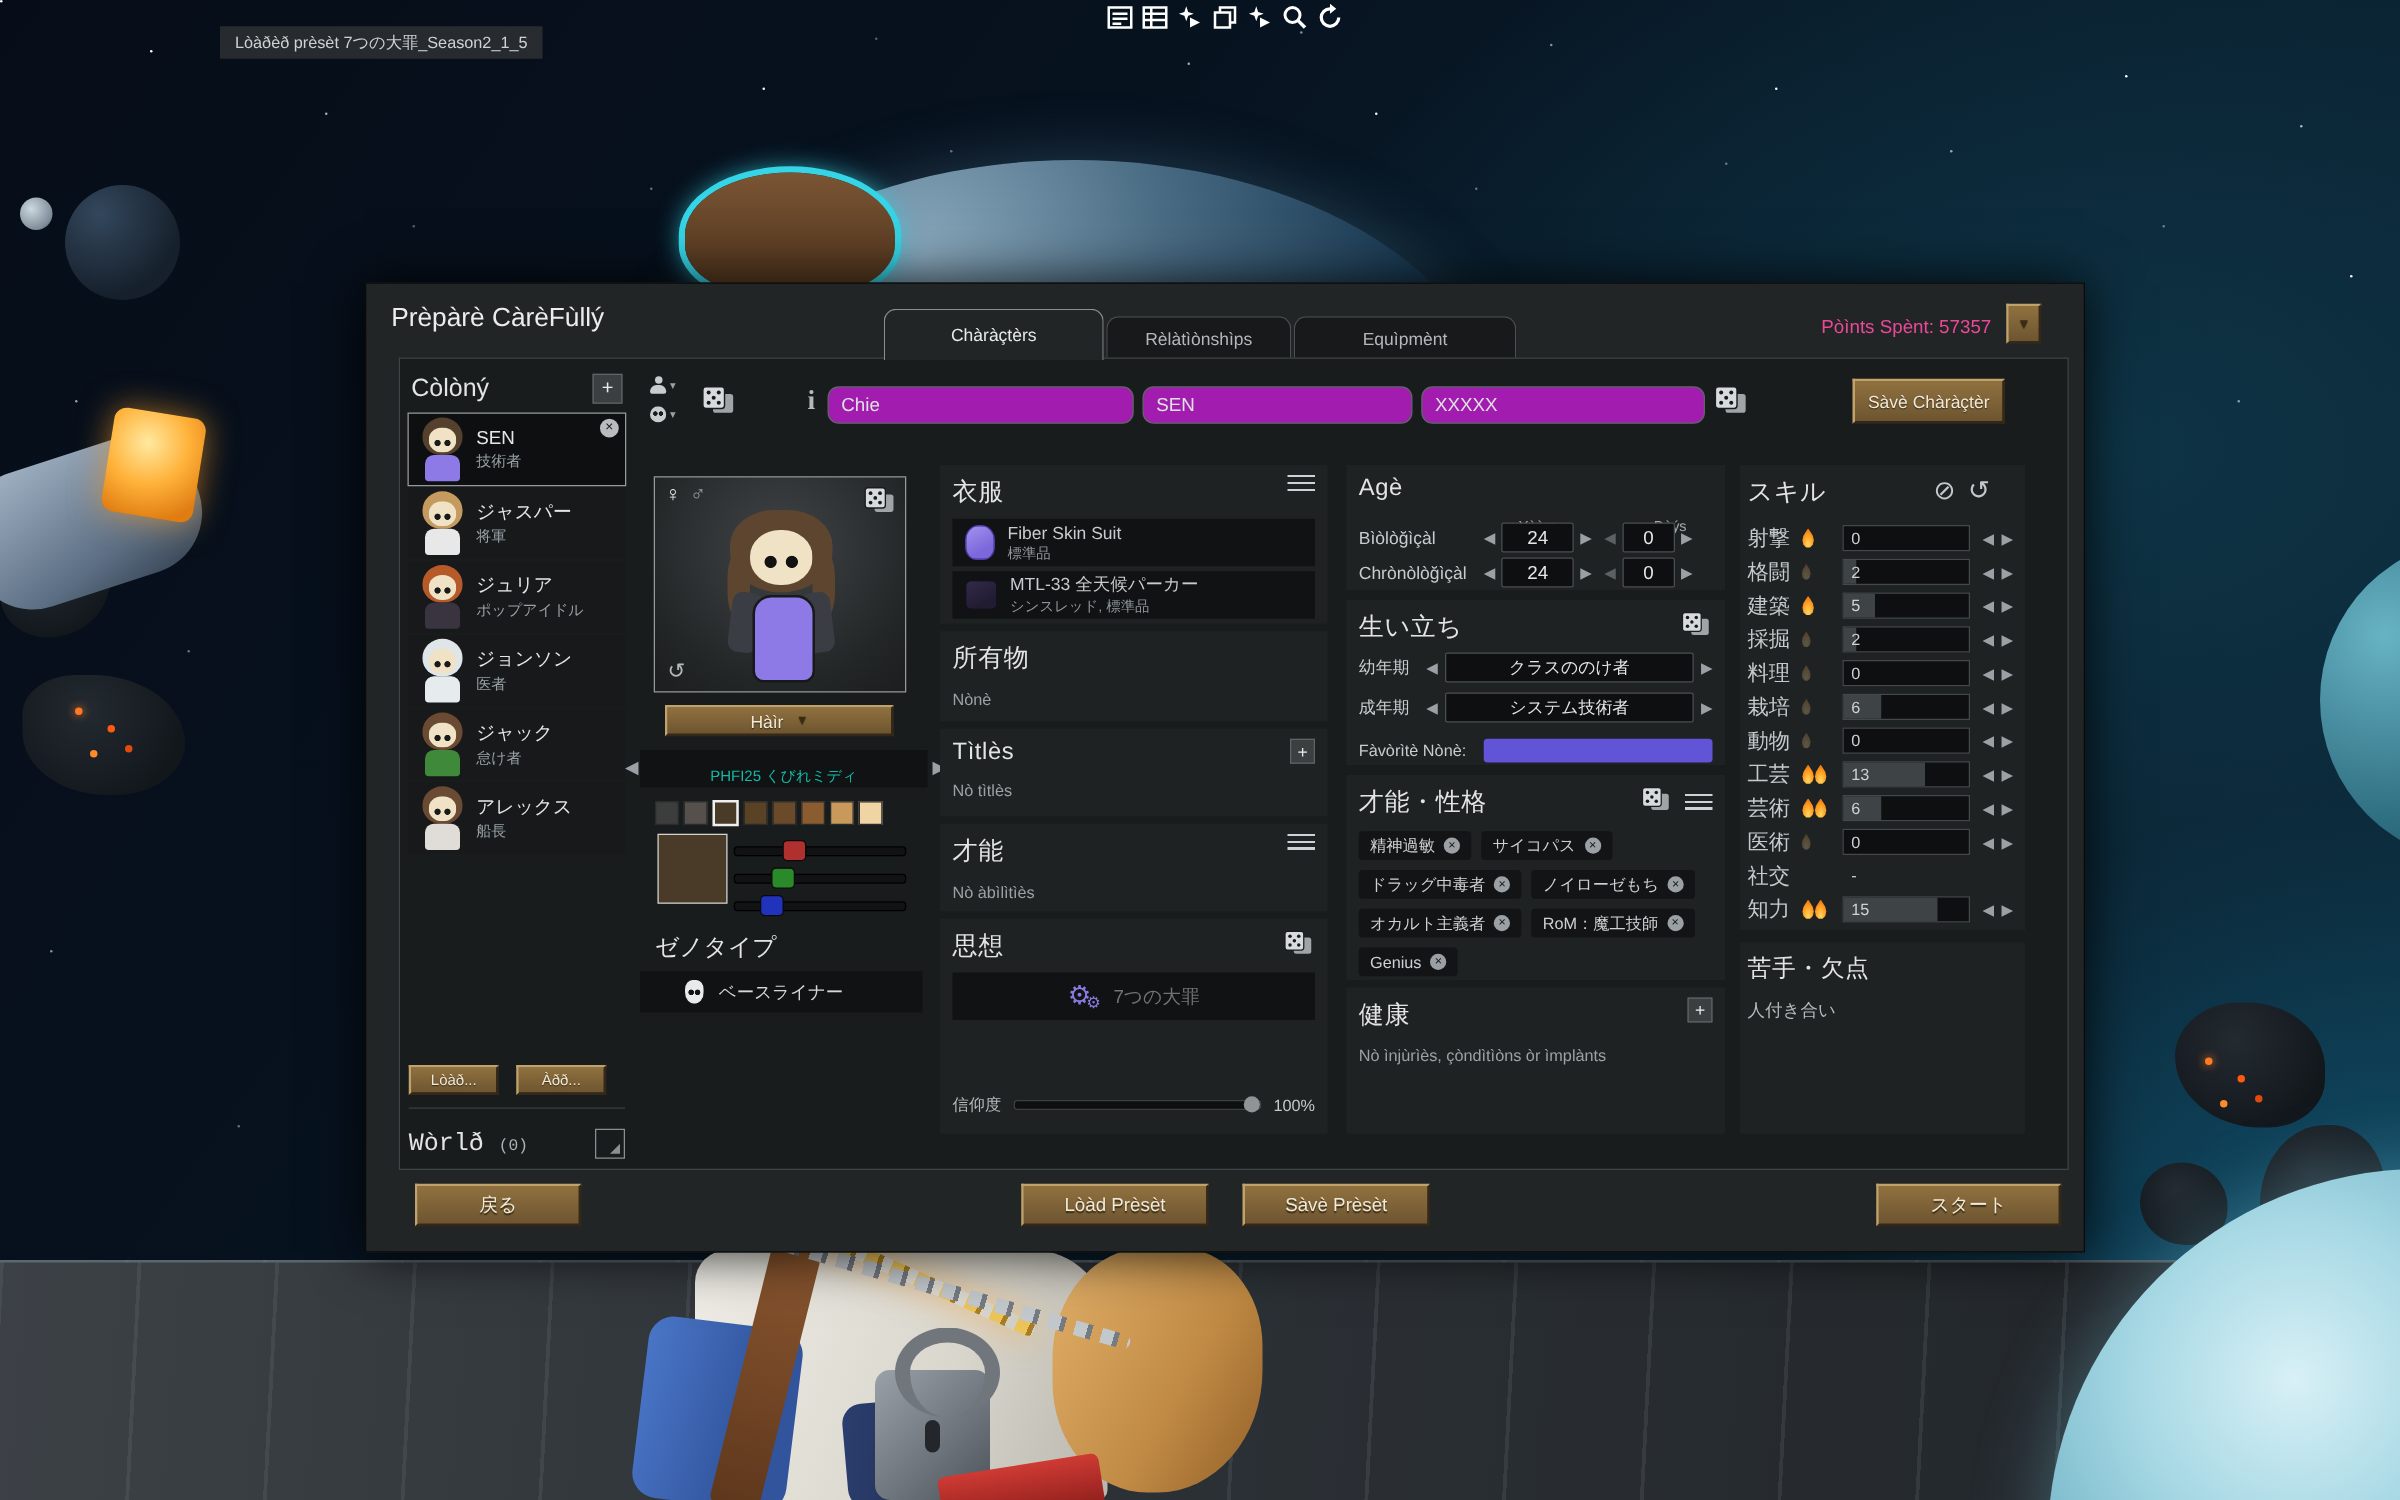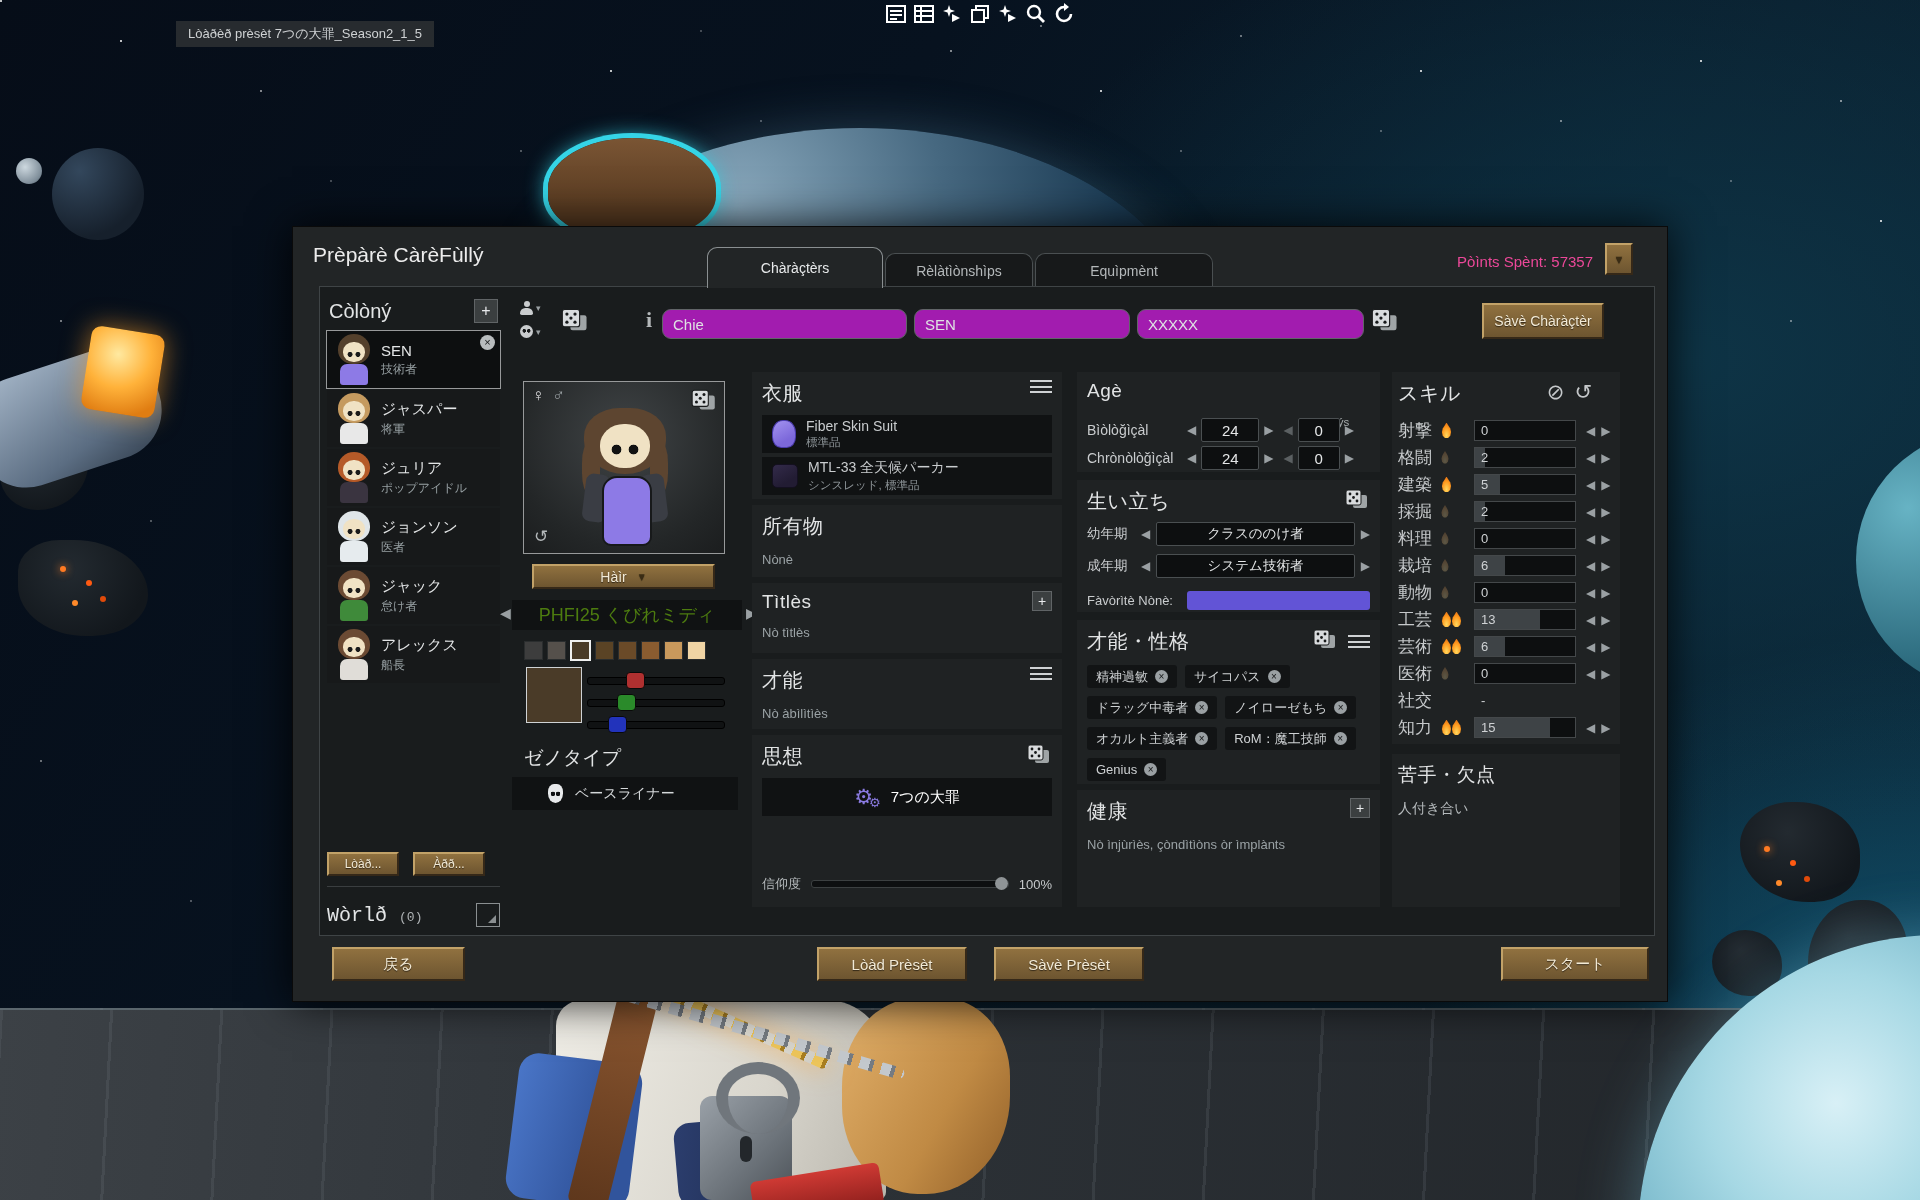--- a/index.html
+++ b/index.html
@@ -151,21 +151,21 @@
   .p-lockr{position:absolute;left:126px;top:60px;width:18px;height:52px;border-radius:40%;background:#5d4530;}
   .p-face{position:absolute;left:76px;top:42px;width:50px;height:44px;border-radius:48%;
     background:radial-gradient(circle at 33% 58%,#121212 4.5px,transparent 5.2px),
                radial-gradient(circle at 67% 58%,#121212 4.5px,transparent 5.2px),#f0e2c4;}
   .p-body{position:absolute;left:78px;top:94px;width:46px;height:66px;border-radius:15px 15px 9px 9px;background:#8d7ae6;border:2px solid #17191a;}
   .p-jl{position:absolute;left:60px;top:92px;width:24px;height:48px;border-radius:8px;background:#3a3d44;transform:rotate(7deg);}
   .p-jr{position:absolute;left:118px;top:92px;width:24px;height:48px;border-radius:8px;background:#3a3d44;transform:rotate(-7deg);}
   .hairbtn{position:absolute;left:212px;top:277px;width:183px;height:25px;font-size:14px;}
   .hairbtn .caret{margin-left:10px;color:#3a2c14;font-size:10px;}
   .hsel{position:absolute;left:192px;top:313px;width:230px;height:30px;background:#101213;display:flex;
-    align-items:center;justify-content:center;color:#4d7c0f;font-size:18px;}
+    align-items:flex-end;justify-content:center;color:#14b8a6;font-size:12px;}
   .harrow{position:absolute;top:318px;font-size:14px;color:#9aa0a3;cursor:pointer;}
   .swatches{position:absolute;left:204px;top:354px;display:flex;gap:4px;}
   .sw{width:17px;height:17px;border:1px solid #2a2d2e;cursor:pointer;}
   .sw.sel{border:2px solid #f0f0f0;margin-top:-1px;}
   .cprev{position:absolute;left:206px;top:380px;width:54px;height:54px;border:1px solid #cfd2d4;}
   .strack{position:absolute;left:267px;width:136px;height:6px;border-radius:3px;background:#101213;border:1px solid #000;}
   .shandle{position:absolute;top:-6px;width:17px;height:15px;border-radius:4px;border:1px solid #0a0a0a;cursor:pointer;}
   .xeno-h{position:absolute;left:204px;top:458px;font-size:19px;color:#e2e4e5;}
   .xeno-row{position:absolute;left:192px;top:490px;width:226px;height:33px;background:#101213;display:flex;
     align-items:center;color:#d5d8da;font-size:14px;cursor:pointer;}
@@ -588,21 +588,21 @@
                 <circle cx="6" cy="6" r="1.4"></circle>
                 <circle cx="13" cy="6" r="1.4"></circle>
                 <circle cx="9.5" cy="9.5" r="1.4"></circle>
                 <circle cx="6" cy="13" r="1.4"></circle>
                 <circle cx="13" cy="13" r="1.4"></circle>
               </svg>
           </span>
         </div>
         <div class="itm ideo-row">
           <span class="ideo-ic">⚙<i>⚙</i></span>
-          <span style="font-size:15px;color:#ffffff;">7つの大罪</span>
+          <span style="font-size:15px;color:#737373;">7つの大罪</span>
         </div>
         <div class="cert">
           <span class="lb">信仰度</span>
           <span class="trk">
               <span class="hnd"></span>
             </span>
           <span class="pv">100%</span>
         </div>
       </div>
 

